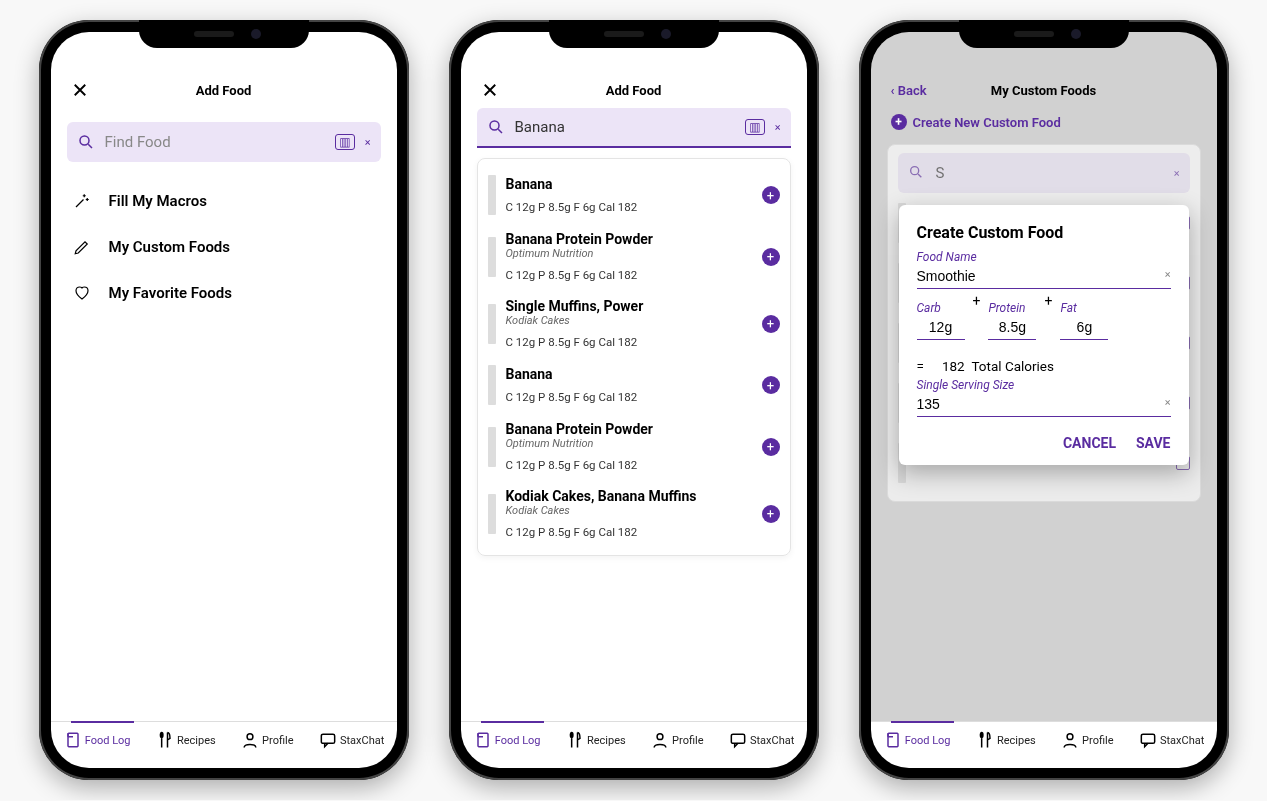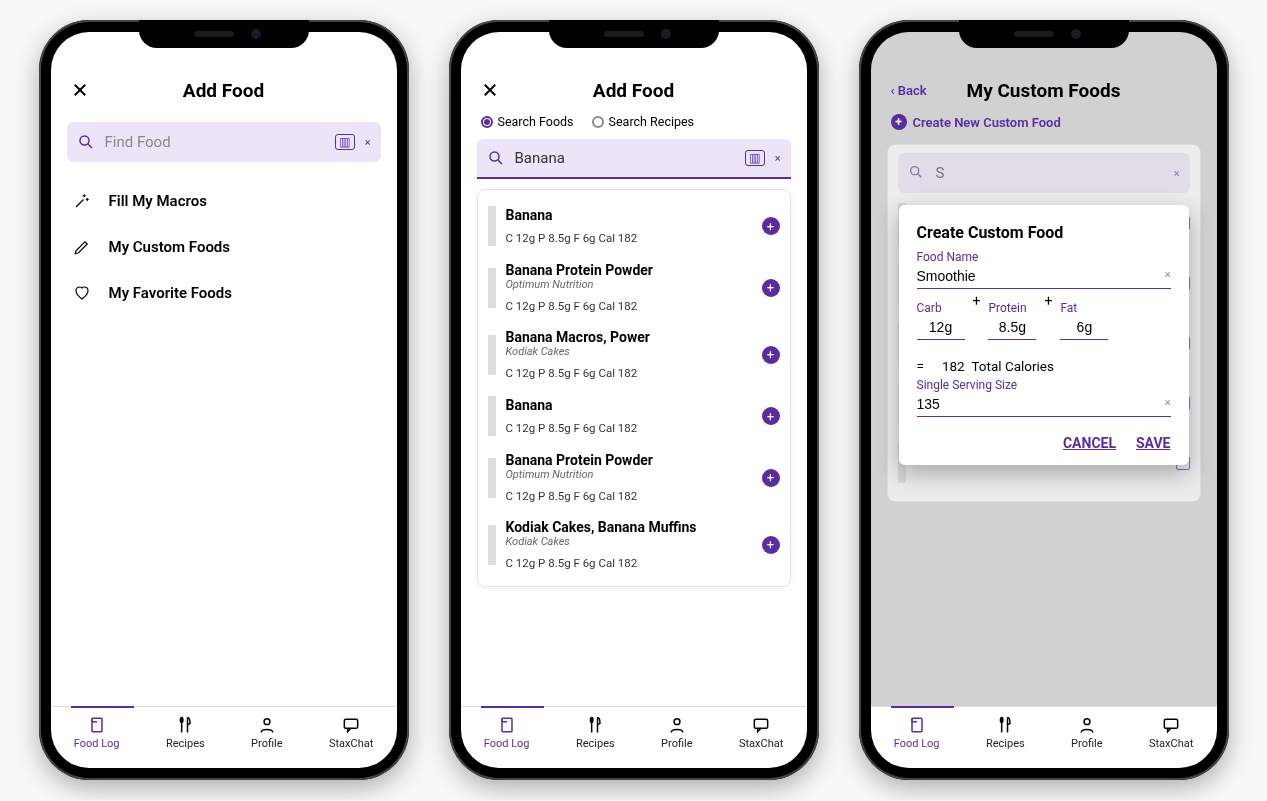--- a/index.html
+++ b/index.html
@@ -58,21 +58,21 @@
     left:55px;
     top:11px;
     width:40px; height:6px;
     border-radius:3px;
     background:#1a1a1a;
   }
   .content { flex:1; padding: 40px 16px 0 16px; display:flex; flex-direction:column; }
   .header-row { display:flex; align-items:center; justify-content:center; position:relative; height:36px; }
   .header-row .close-x { position:absolute; left:4px; font-size:20px; font-weight:bold; cursor:pointer; }
   .header-row .back-link { position:absolute; left:4px; font-size:13px; color:#5a2ca0; font-weight:600; cursor:pointer; }
-  .header-title { font-size:19px; font-weight:700; }
+  .header-title { font-size:13px; font-weight:700; }
   .radio-row { display:flex; gap:18px; padding:6px 4px 10px 4px; font-size:12.5px; }
   .radio-item { display:flex; align-items:center; gap:5px; cursor:pointer; }
   .radio-dot { width:12px; height:12px; border-radius:50%; border:2px solid #5a2ca0; display:inline-flex; align-items:center; justify-content:center; }
   .radio-dot.on::after { content:""; width:6px; height:6px; border-radius:50%; background:#5a2ca0; }
   .radio-dot.off { border-color:#888; }
   .search-bar {
     background:#ece4f7;
     border-radius:6px;
     height:40px;
     display:flex;
@@ -118,42 +118,42 @@
 
   .modal {
     position:absolute; top:173px; left:28px; right:28px;
     background:#fff; border-radius:6px;
     box-shadow:0 8px 24px rgba(0,0,0,0.3);
     padding:18px 18px 14px 18px;
     z-index:5;
   }
   .modal h3 { margin:0 0 6px 0; font-size:16px; font-weight:700; }
   .modal .sub { font-size:12px; color:#444; margin-bottom:12px;}
-  .field-label { font-size:12px; color:#5a2ca0; margin-top:8px;}
+  .field-label { font-size:12px; color:#5a2ca0; margin-top:8px;font-style:italic;}
   .field-input { border:none; border-bottom:1.5px solid #5a2ca0; width:100%; font-size:14px; padding:4px 0; outline:none;}
   .field-input.small { width:48px; text-align:center;}
   .macro-row { display:flex; align-items:flex-start; gap:8px; margin-top:4px;}
   .macro-col { display:flex; flex-direction:column; }
   .plus-sep { font-size:14px; padding-bottom:4px;}
   .total-row { display:flex; align-items:center; gap:18px; font-size:13.5px; margin:18px 0 4px 0;}
   .modal-actions { display:flex; justify-content:flex-end; gap:20px; margin-top:18px;}
-  .modal-actions span { color:#5a2ca0; font-weight:700; font-size:14px; cursor:pointer;text-decoration:underline;}
+  .modal-actions span { color:#5a2ca0; font-weight:700; font-size:14px; cursor:pointer;}
   .field-wrap { position:relative;}
   .field-clear { position:absolute; right:0; top:4px; font-size:11px; color:#888; cursor:pointer;}
 
   
   .bottom-nav {
     border-top:1px solid #ddd;
     display:flex;
     justify-content:space-around;
     padding:8px 0 18px 0;
     position:relative;
   }
   .bottom-nav .indicator { position:absolute; top:-1px; left:6%; width:18%; height:2px; background:#5a2ca0;}
-  .nav-item { display:flex; flex-direction:column; align-items:center; gap:2px; font-size:11px; color:#222; cursor:pointer;}
+  .nav-item { display:flex; align-items:center; gap:2px; font-size:11px; color:#222; cursor:pointer;}
   .nav-item.active { color:#5a2ca0;}
   .nav-icon { width:20px; height:20px; display:flex;align-items:center;justify-content:center; }
   svg { display:block; }
 </style>
 </head>
 <body>
 
 <div class="phone-chrome">
   <div class="notch"></div>
   <div class="phone-screen">
@@ -259,30 +259,20 @@
     <div class="content">
       <div class="header-row">
         <span class="close-x">
           <svg viewBox="0 0 24 24" width="18" height="18" stroke="#000" stroke-width="2.5" fill="none">
               <path d="M5 5 L19 19 M19 5 L5 19"></path>
             </svg>
         </span>
         <span class="header-title">Add Food</span>
       </div>
 
-      <div class="radio-row">
-        <div class="radio-item">
-          <span class="radio-dot on"></span>
-          <span>Search Foods</span>
-        </div>
-        <div class="radio-item">
-          <span class="radio-dot off"></span>
-          <span>Search Recipes</span>
-        </div>
-      </div>
 
       <div class="search-bar active">
         <span class="search-icon-svg">
           <svg viewBox="0 0 24 24" width="18" height="18" fill="none" stroke="#5a2ca0" stroke-width="2">
               <circle cx="10" cy="10" r="6"></circle>
               <path d="M15 15 L20 20"></path>
             </svg>
         </span>
         <span class="search-text">Banana</span>
         <span class="kbd-icon">▥</span>
@@ -303,21 +293,21 @@
             <div class="result-body">
               <div class="result-title">Banana Protein Powder</div>
               <div class="result-brand">Optimum Nutrition</div>
               <div class="result-macros">C 12g   P 8.5g   F 6g   Cal 182</div>
             </div>
             <div class="plus-circle">+</div>
           </div>
           <div class="result-row">
             <div class="result-handle"></div>
             <div class="result-body">
-              <div class="result-title">Banana Macros, Power</div>
+              <div class="result-title">Single Muffins, Power</div>
               <div class="result-brand">Kodiak Cakes</div>
               <div class="result-macros">C 12g   P 8.5g   F 6g   Cal 182</div>
             </div>
             <div class="plus-circle">+</div>
           </div>
           <div class="result-row">
             <div class="result-handle"></div>
             <div class="result-body">
               <div class="result-title">Banana</div>
               <div class="result-macros">C 12g   P 8.5g   F 6g   Cal 182</div>

